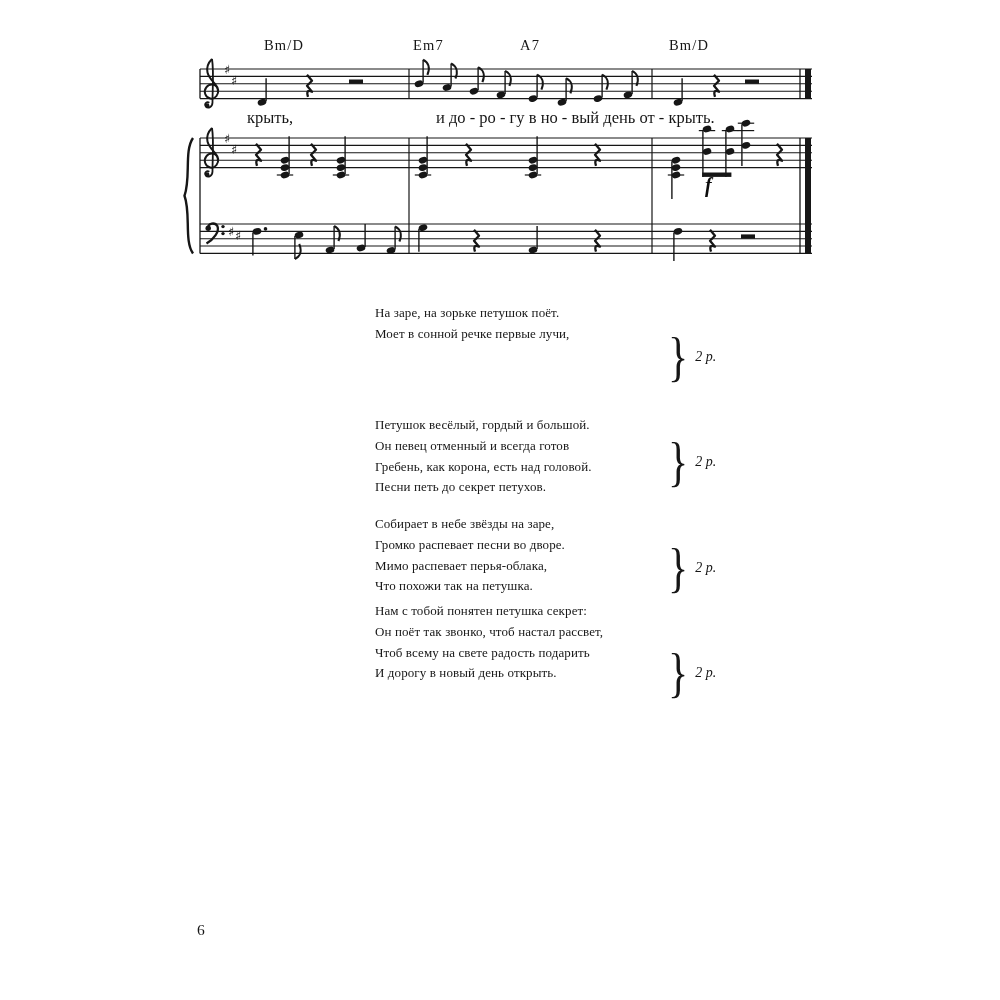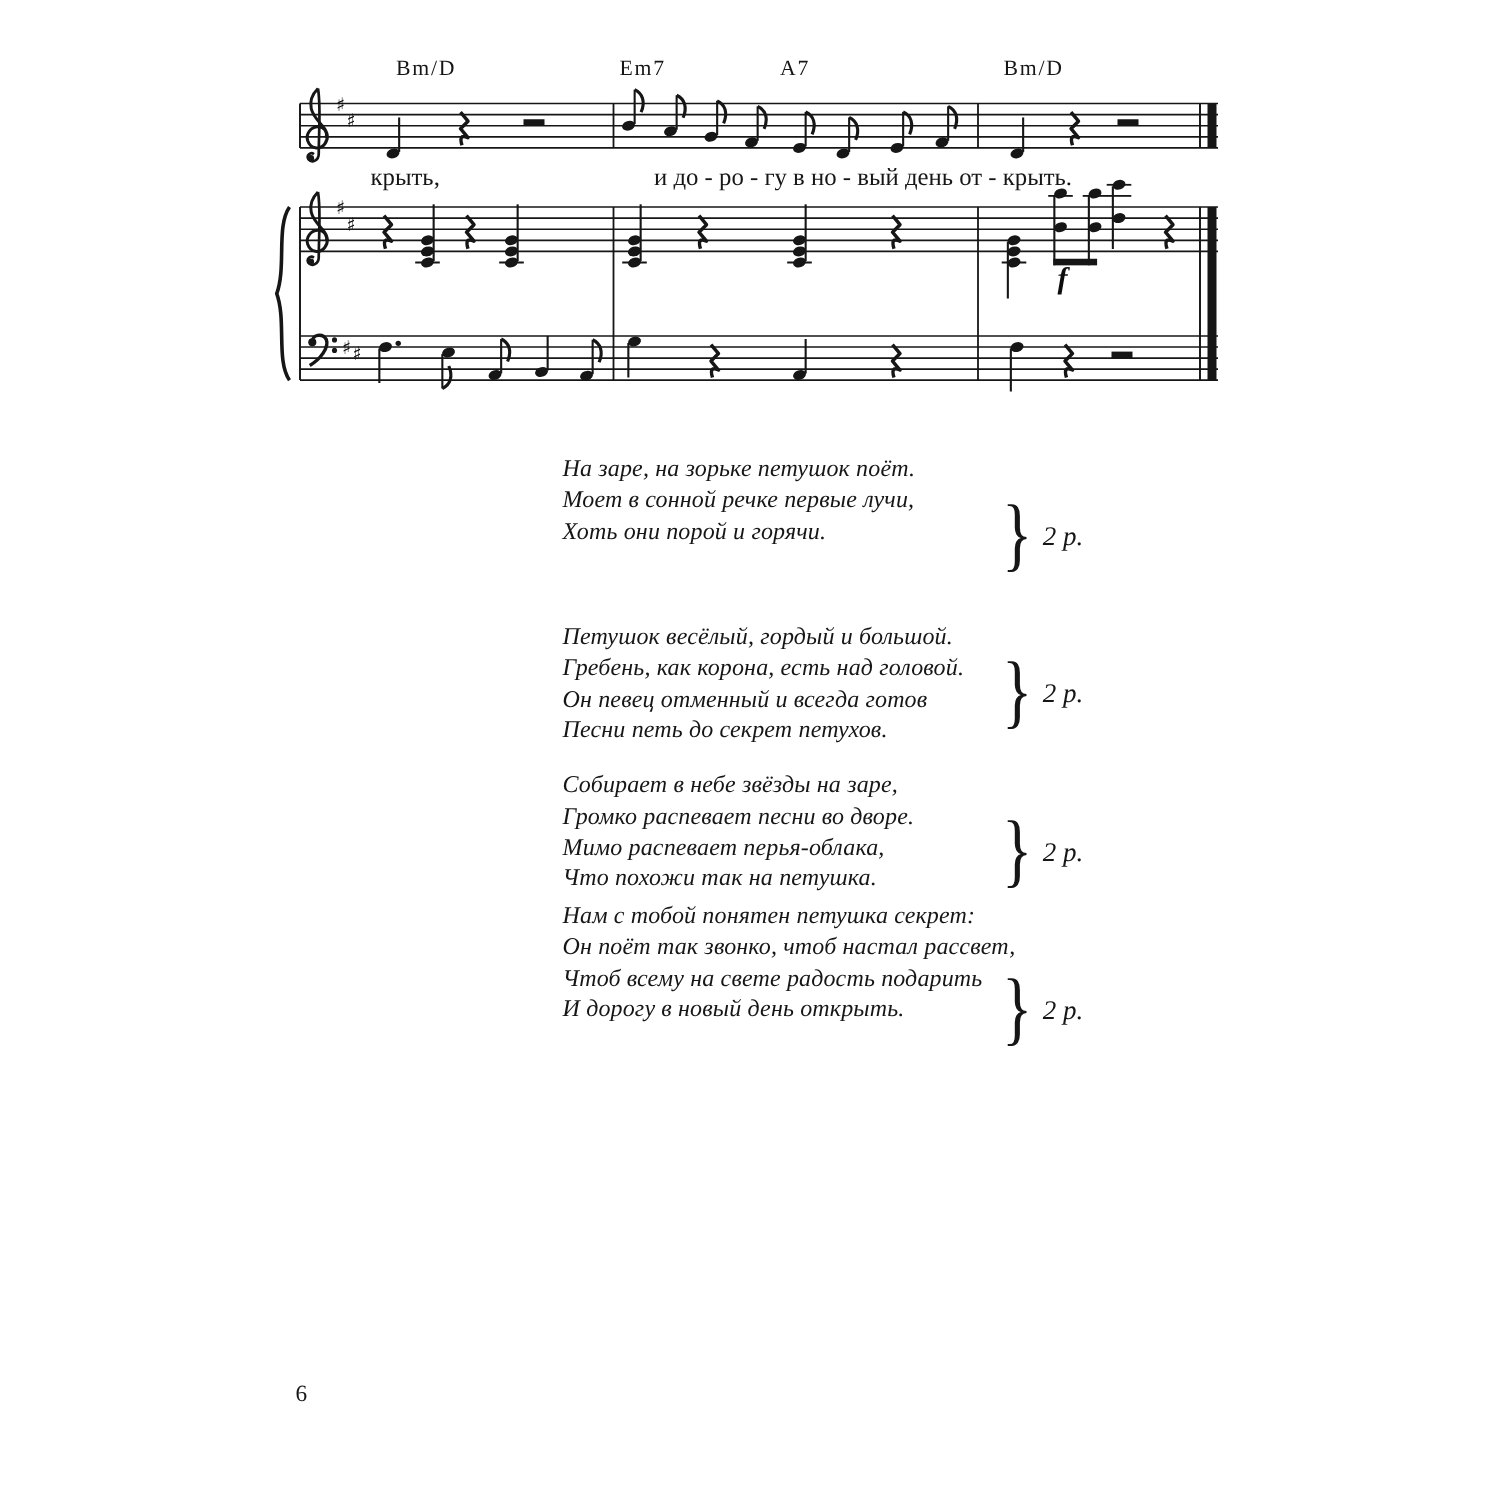--- a/index.html
+++ b/index.html
@@ -5,28 +5,28 @@
   html,body { margin:0; padding:0; background:#ffffff; }
   .page {
     position:relative; width:1000px; height:1000px; background:#ffffff;
     font-family:"Liberation Serif", serif; color:#161616; overflow:hidden;
   }
   svg text { user-select:none; }
   .chord-text   { font-family:"Liberation Serif", serif; font-size:14.5px; letter-spacing:1.2px; fill:#161616; }
   .lyric-text   { font-family:"Liberation Serif", serif; font-size:16.5px; fill:#161616; }
   .dyn-text     { font-family:"Liberation Serif", serif; font-size:20px; font-style:italic; font-weight:bold; fill:#0c0c0c; }
   .sharp-text   { font-family:"DejaVu Sans", sans-serif; font-size:12.5px; fill:#0c0c0c; }
-  .verse { position:absolute; left:375px; font-size:16px; line-height:20.8px; letter-spacing:0.1px; white-space:nowrap;font-style:italic; }
+  .verse { position:absolute; left:375px; font-size:13px; line-height:20.8px; letter-spacing:0.1px; white-space:nowrap; }
   .verse-line { height:20.8px; }
   .repeat { position:absolute; display:flex; align-items:center; }
   .repeat .brace {
     font-family:"Liberation Serif", serif; font-size:42px; font-weight:400;
     line-height:1; transform:scaleY(1.3); transform-origin:center; color:#161616;
   }
-  .repeat .label { font-style:italic; font-size:18px; margin-left:7px; white-space:nowrap; }
+  .repeat .label { font-style:italic; font-size:14px; margin-left:7px; white-space:nowrap; }
   .page-number { position:absolute; left:197px; top:921px; font-size:15.5px; }
 </style>
 </head>
 <body>
 
 <div class="page">
   <svg id="score-svg" width="1000" height="285" viewBox="0 0 1000 285" style="position:absolute;left:0;top:0;">
       <g>
         <line x1="200" y1="69" x2="812" y2="69" stroke="#161616" stroke-width="1.1"></line>
         <line x1="200" y1="76.4" x2="812" y2="76.4" stroke="#161616" stroke-width="1.1"></line>
@@ -194,30 +194,29 @@
         <text x="669" y="50" class="chord-text">Bm/D</text>
         <text x="247" y="123" class="lyric-text">крыть,</text>
         <text x="436" y="123" class="lyric-text">и  до - ро - гу  в но - вый  день  от - крыть.</text>
         <text x="705" y="192" class="dyn-text">f</text>
       </g>
     </svg>
   <div id="verses">
       <div class="verse" style="top: 303px;">
         <div class="verse-line">На заре, на зорьке петушок поёт.</div>
         <div class="verse-line">Моет в сонной речке первые лучи,</div>
-        <div class="verse-line">Хоть они порой и горячи.</div>
       </div>
       <div class="repeat" style="left: 668px; top: 336px;">
         <span class="brace">}</span>
         <span class="label">2 р.</span>
       </div>
       <div class="verse" style="top: 415px;">
         <div class="verse-line">Петушок весёлый, гордый и большой.</div>
+        <div class="verse-line">Он певец отменный и всегда готов</div>
         <div class="verse-line">Гребень, как корона, есть над головой.</div>
-        <div class="verse-line">Он певец отменный и всегда готов</div>
         <div class="verse-line">Песни петь до секрет петухов.</div>
       </div>
       <div class="repeat" style="left: 668px; top: 441px;">
         <span class="brace">}</span>
         <span class="label">2 р.</span>
       </div>
       <div class="verse" style="top: 514px;">
         <div class="verse-line">Собирает в небе звёзды на заре,</div>
         <div class="verse-line">Громко распевает песни во дворе.</div>
         <div class="verse-line">Мимо распевает перья-облака,</div>

